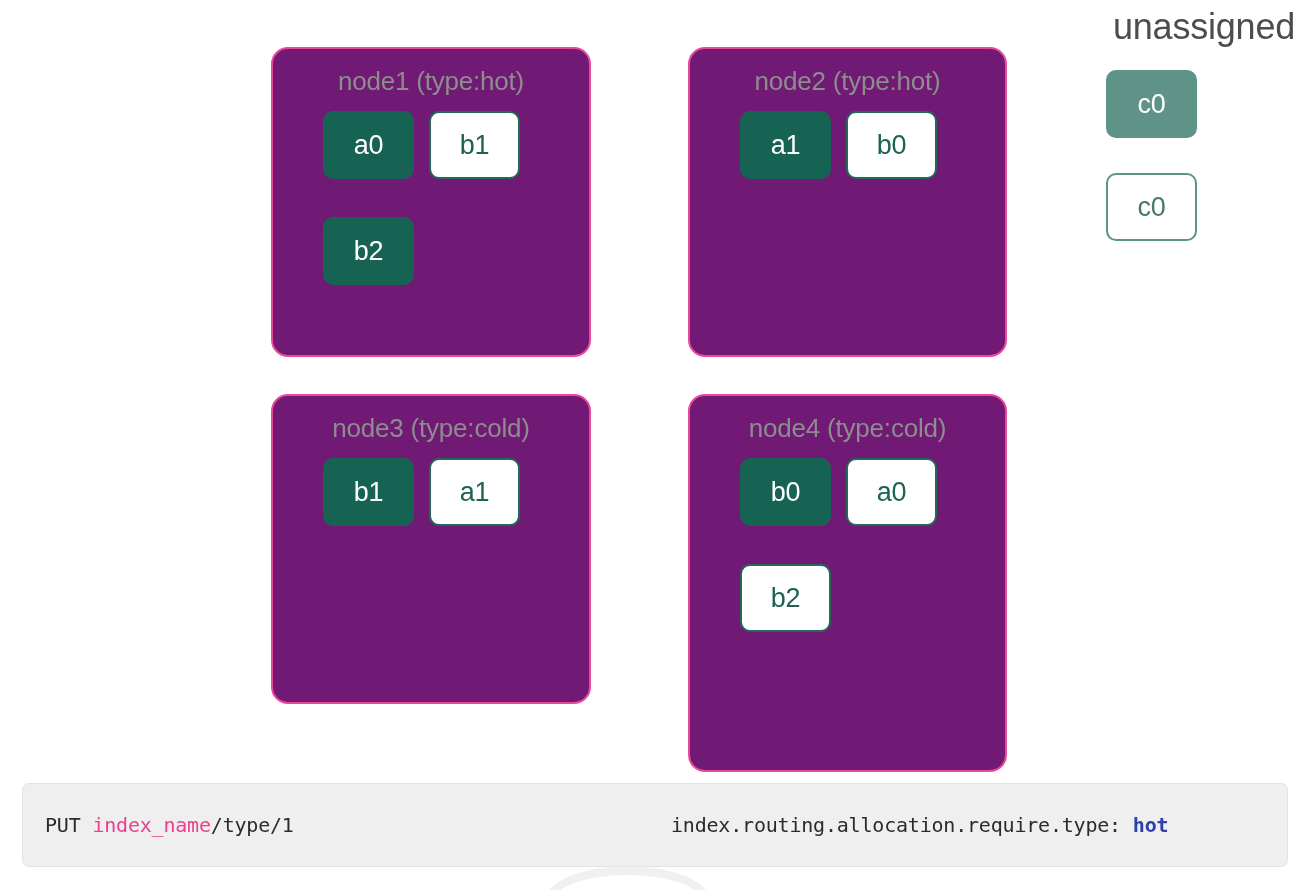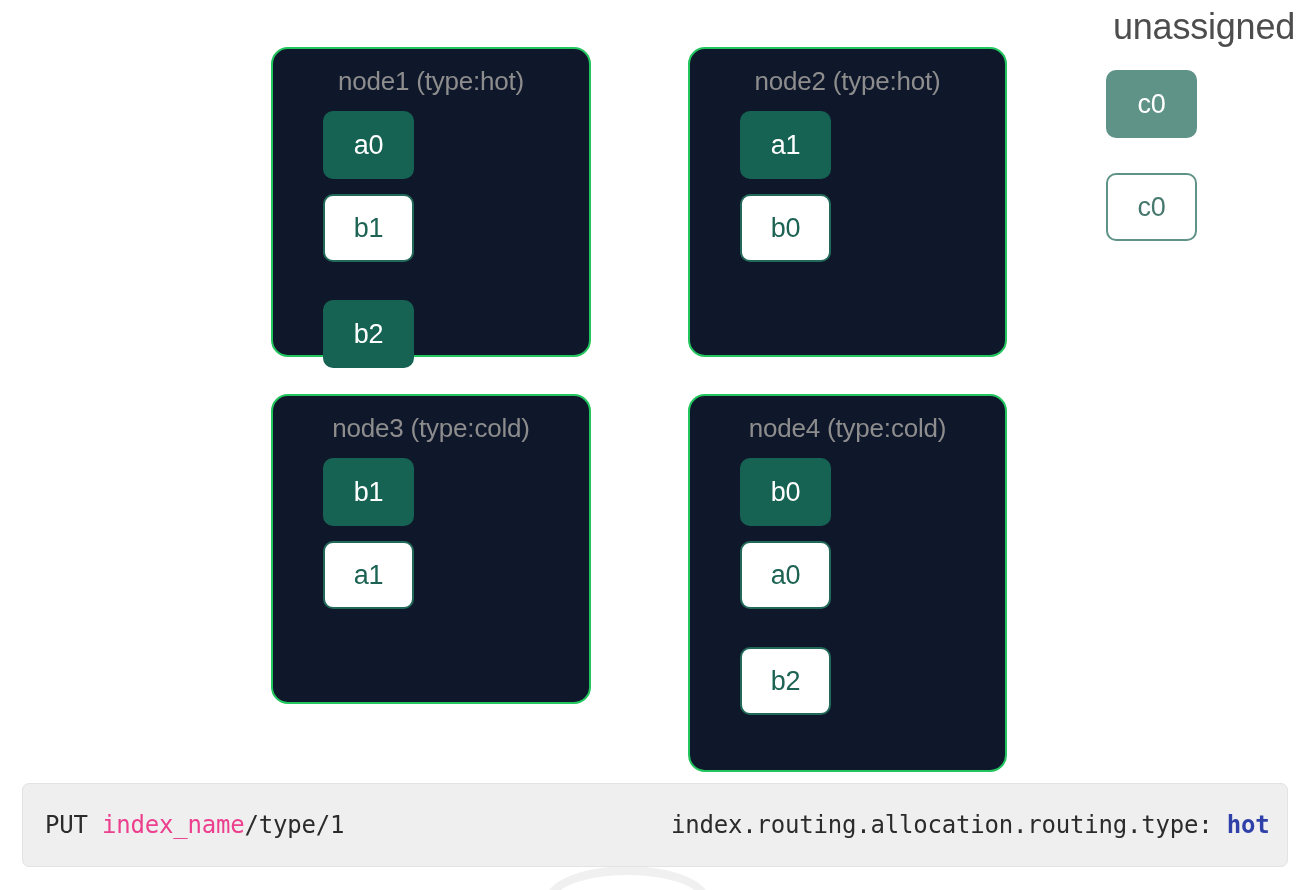--- a/index.html
+++ b/index.html
@@ -26,23 +26,23 @@
     border: 9px solid #f0f0f0;
     border-radius: 50%;
     box-sizing: border-box;
     z-index: 0;
   }
 
   
   .node {
     position: absolute;
     box-sizing: border-box;
-    border: 2px solid #22c55e;
+    border: 2px solid #ec4899;
     border-radius: 17px;
-    background: #0f172a;
+    background: #701a75;
     z-index: 2;
   }
   .node-label {
     position: absolute;
     top: 17px;
     left: 0;
     right: 0;
     text-align: center;
     font-size: 26px;
     color: #8d8d8d;
@@ -53,21 +53,21 @@
     position: absolute;
     left: 50px;
     top: 62px;
     right: 10px;
     bottom: 8px;
   }
 
   
   .shard-row {
     display: flex;
-    flex-direction: column;
+    flex-direction: row;
     gap: 15px;
     margin-bottom: 38px;
     text-align: right;
   }
   .shard {
     box-sizing: border-box;
     width: 91px;
     height: 68px;
     border-radius: 10px;
     display: flex;
@@ -130,21 +130,21 @@
     background: #efefef;
     border: 1px solid #e3e3e3;
     border-radius: 7px;
     z-index: 3;
   }
   .code-text {
     position: absolute;
     top: 50%;
     transform: translateY(-50%);
     font-family: "DejaVu Sans Mono", monospace;
-    font-size: 24px;
+    font-size: 20px;
     white-space: nowrap;
     letter-spacing: -0.2px;
   }
   #code-left { left: 22px; }
   #code-right { left: 648px; }
   .tok-plain { color: #2b2b2b; }
   .tok-index { color: #ec3f8e; }
   .tok-value { color: #2f40a8; font-weight: bold; text-align: right; }
 </style>
 </head>
@@ -204,15 +204,15 @@
     <div class="shard primary muted">c0</div>
     <div class="shard replica muted">c0</div>
   </div>
 </div>
 
 <div id="code-bar">
   <div class="code-text" id="code-left">
     <span class="tok-plain">PUT </span><span class="tok-index">index_name</span><span class="tok-plain">/type/1</span>
   </div>
   <div class="code-text" id="code-right">
-    <span class="tok-plain">index.routing.allocation.routing.type:</span><span class="tok-plain"> </span><span class="tok-value">hot</span>
+    <span class="tok-plain">index.routing.allocation.require.type:</span><span class="tok-plain"> </span><span class="tok-value">hot</span>
   </div>
 </div>
 
 </body></html>

